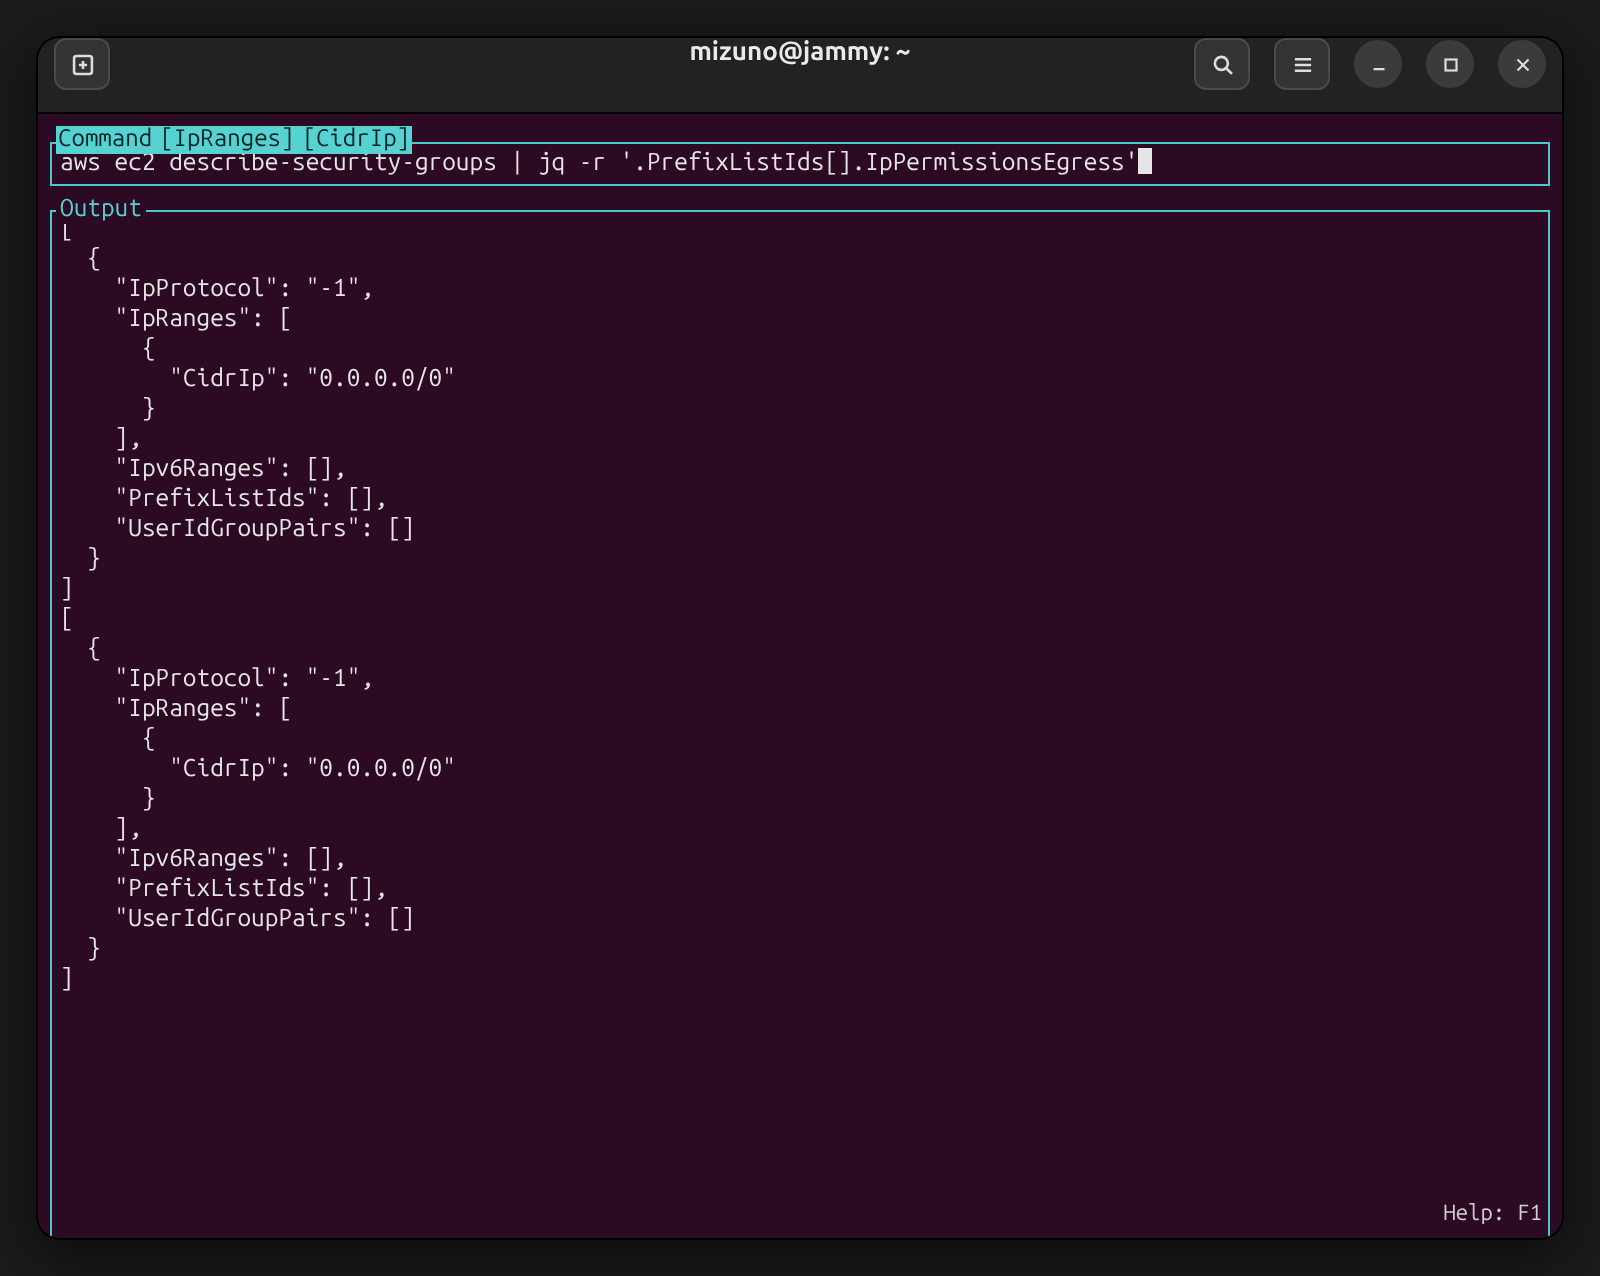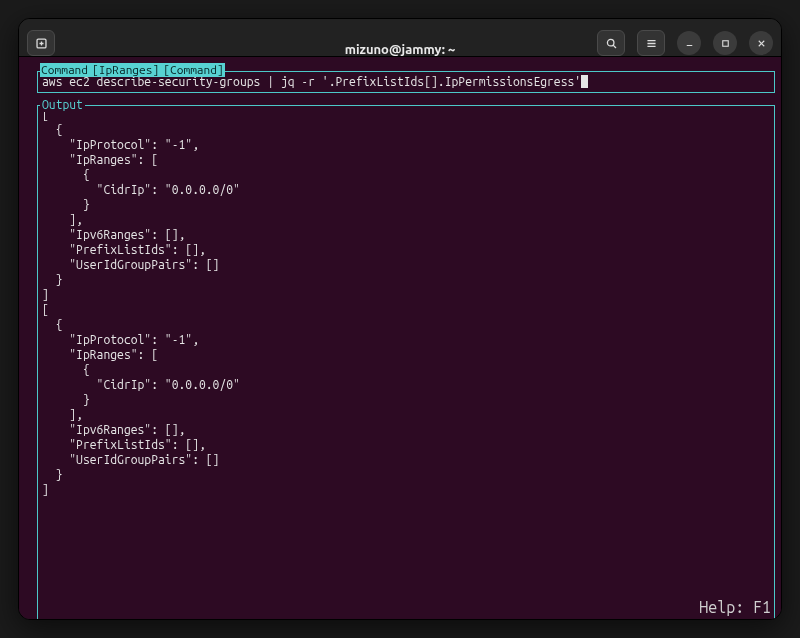--- a/index.html
+++ b/index.html
@@ -30,21 +30,21 @@
     box-shadow: 0 8px 30px rgba(0,0,0,0.6);
     display: flex;
     flex-direction: column;
     overflow: hidden;
     border: 1px solid #000;
   }
   .titlebar {
     height: 38px;
     background: var(--bg-titlebar);
     display: flex;
-    align-items: flex-end;
+    align-items: flex-start;
     padding: 0 8px;
     border-bottom: 1px solid #000;
     position: relative;
   }
   .titlebar-left, .titlebar-right {
     display: flex;
     gap: 12px;
     align-items: center;
   }
   .titlebar-left { flex: 0 0 auto; }
@@ -88,21 +88,20 @@
     line-height: 15px;
     color: var(--fg-text);
     position: relative;
     overflow: hidden;
   }
 
   .panel {
     position: relative;
     border: 1px solid var(--border-cyan);
     margin-top: 2px;
-    margin-left: 12px;
   }
   .panel-tabs {
     position: absolute;
     top: -9px;
     left: 2px;
     display: flex;
     gap: 0;
     font-size: 12px;
   }
   .panel-tabs span {
@@ -142,21 +141,21 @@
   }
   .output-body {
     white-space: pre;
     color: var(--fg-text);
   }
 
   .footer {
     position: absolute;
     bottom: 4px; right: 10px;
     color: var(--fg-dim);
-    font-size: 16px;
+    font-size: 11px;
   }
 </style>
 </head>
 <body>
 
 <div class="window">
 
   <div class="titlebar">
     <div class="titlebar-left">
       <div class="tb-btn boxed">
@@ -202,21 +201,21 @@
   </div>
 
   <div class="terminal">
 
     <div class="panel cmd-panel">
       <div class="panel-tabs">
         <span>Command</span>
         <span> </span>
         <span>[IpRanges]</span>
         <span> </span>
-        <span>[Command]</span>
+        <span>[CidrIp]</span>
       </div>
       <div class="cmd-line"><span>aws ec2 describe-security-groups | jq -r '.PrefixListIds[].IpPermissionsEgress'</span><span class="cursor"></span></div>
     </div>
 
     <div class="panel output-panel">
       <div class="panel-label-inline">Output</div>
       <div class="output-body">[
   {
     "IpProtocol": "-1",
     "IpRanges": [

